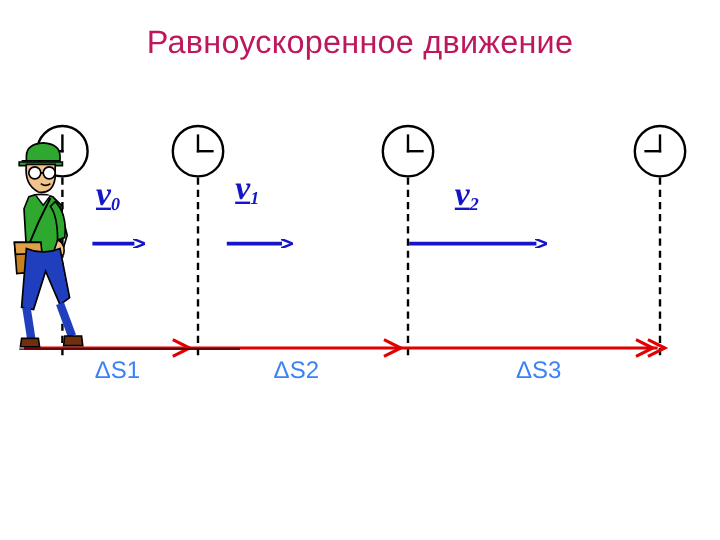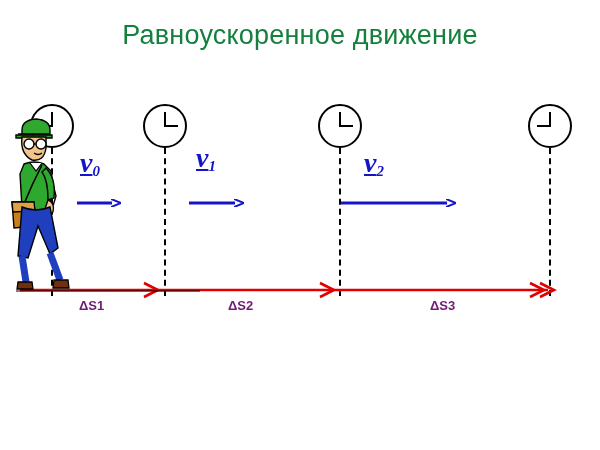--- a/index.html
+++ b/index.html
@@ -19,21 +19,21 @@
     height: 450px;
   }
   .title {
     position: absolute;
     top: 20px;
     left: 0;
     width: 600px;
     text-align: center;
     font-size: 27px;
     font-weight: 400;
-    color: #15803d;
+    color: #be185d;
     font-family: "Liberation Sans", sans-serif;
     letter-spacing: 0.2px;
   }
   .clock {
     position: absolute;
     width: 44px;
     height: 44px;
     border: 2px solid #000000;
     border-radius: 50%;
     background: #ffffff;
@@ -59,23 +59,23 @@
     text-decoration: underline;
   }
   .vlabel sub {
     font-size: 15px;
     font-style: italic;
     vertical-align: -4px;
   }
   .slabel {
     position: absolute;
     font-family: "Liberation Sans", sans-serif;
-    color: #701a75;
-    font-size: 13px;
-    font-weight: bold;
+    color: #3b82f6;
+    font-size: 20px;
+    font-weight: normal;
     white-space: nowrap;
   }
   svg#vectors {
     position: absolute;
     left: 0;
     top: 0;
     width: 600px;
     height: 450px;
   }
   
@@ -115,21 +115,21 @@
   <div class="dashline" style="left:164px; top:148px; height:148px;"></div>
   <div class="dashline" style="left:339px; top:148px; height:148px;"></div>
   <div class="dashline" style="left:549px; top:148px; height:148px;"></div>
 
   <div class="vlabel" style="left:80px; top:147px;">
     <span>v</span><sub>0</sub>
   </div>
   <div class="vlabel" style="left:196px; top:142px;">
     <span>v</span><sub>1</sub>
   </div>
-  <div class="vlabel" style="left:364px; top:147px;">
+  <div class="vlabel" style="left:379px; top:147px;">
     <span>v</span><sub>2</sub>
   </div>
 
   <svg id="vectors" viewBox="0 0 600 450">
     <defs>
       <marker id="blue-arrow" markerWidth="10" markerHeight="8" refX="1" refY="4" orient="auto" markerUnits="userSpaceOnUse">
         <path d="M0,0 L10,4 L0,8" fill="none" stroke="#1414c8" stroke-width="2"></path>
       </marker>
       <marker id="red-arrow" markerWidth="11" markerHeight="9" refX="1" refY="4.5" orient="auto" markerUnits="userSpaceOnUse">
         <path d="M0,0 L11,4.5 L0,9" fill="none" stroke="#e00000" stroke-width="2.4"></path>

